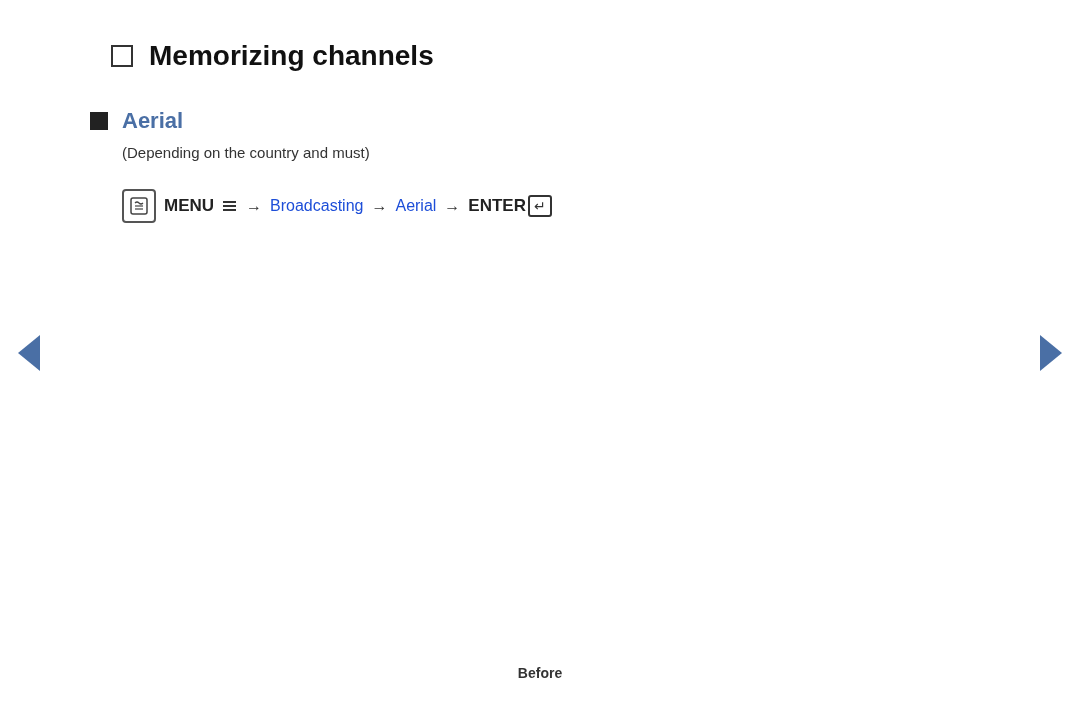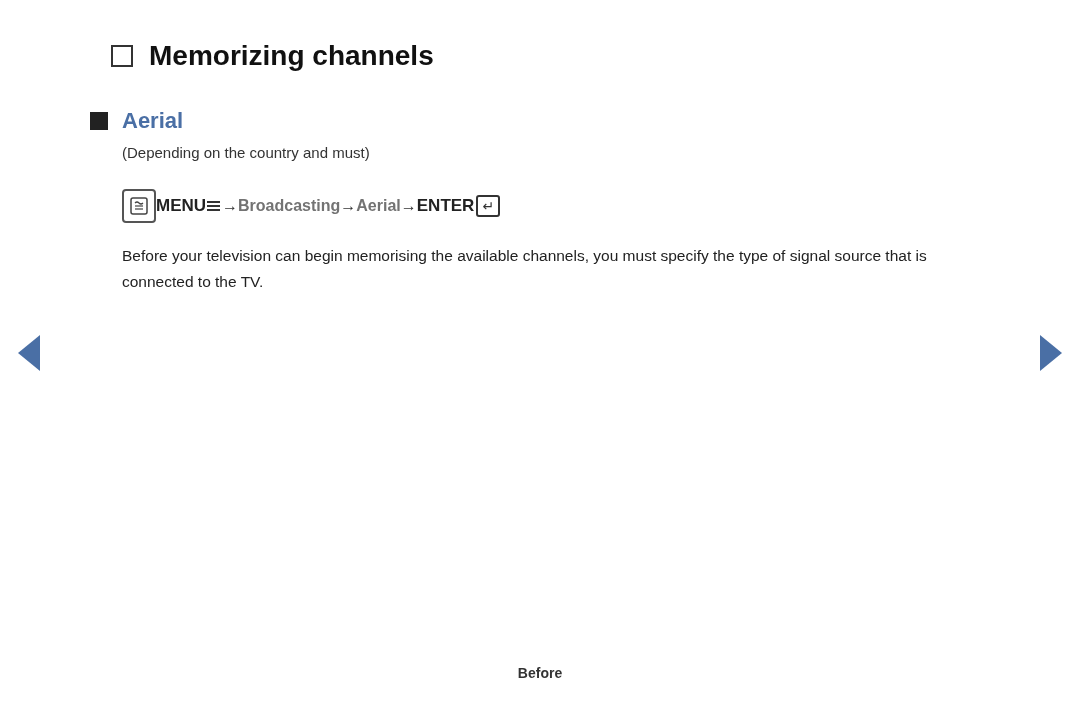--- a/index.html
+++ b/index.html
@@ -76,20 +76,21 @@
     .subtitle {
       font-size: 15px;
       color: #333333;
       margin-left: 32px;
       margin-bottom: 18px;
     }
 
     .menu-path {
       display: flex;
       align-items: center;
+      gap: 8px;
       margin-left: 32px;
       margin-bottom: 20px;
       font-size: 16px;
       margin-top: 28px;
     }
 
     .menu-icon {
       display: inline-flex;
       align-items: center;
       justify-content: center;
@@ -107,22 +108,22 @@
       font-size: 17px;
     }
 
     .arrow {
       color: #333333;
       font-size: 16px;
       font-weight: 400;
     }
 
     .blue-link {
-      color: #737373;
-      font-weight: 700;
+      color: #1d4ed8;
+      font-weight: 400;
     }
 
     .enter-label {
       font-weight: 700;
       color: #222222;
       font-size: 17px;
     }
 
     .enter-key {
       display: inline-flex;
@@ -220,21 +221,20 @@
       <span class="arrow">→</span>
       <span class="blue-link">Aerial</span>
       <span class="arrow">→</span>
 
       <span style="display:inline-flex;align-items:center;gap:0;">
         <span class="enter-label">ENTER</span>
         <span class="enter-key" style="margin-left:2px;">↵</span>
       </span>
     </div>
 
-    <div class="description">Before your television can begin memorising the available channels, you must specify the type of signal source that is connected to the TV.</div>
 
   </div>
 
 </div>
 
 <div class="nav-left"></div>
 <div class="nav-right"></div>
 
 <div class="footer">Before</div>
 

